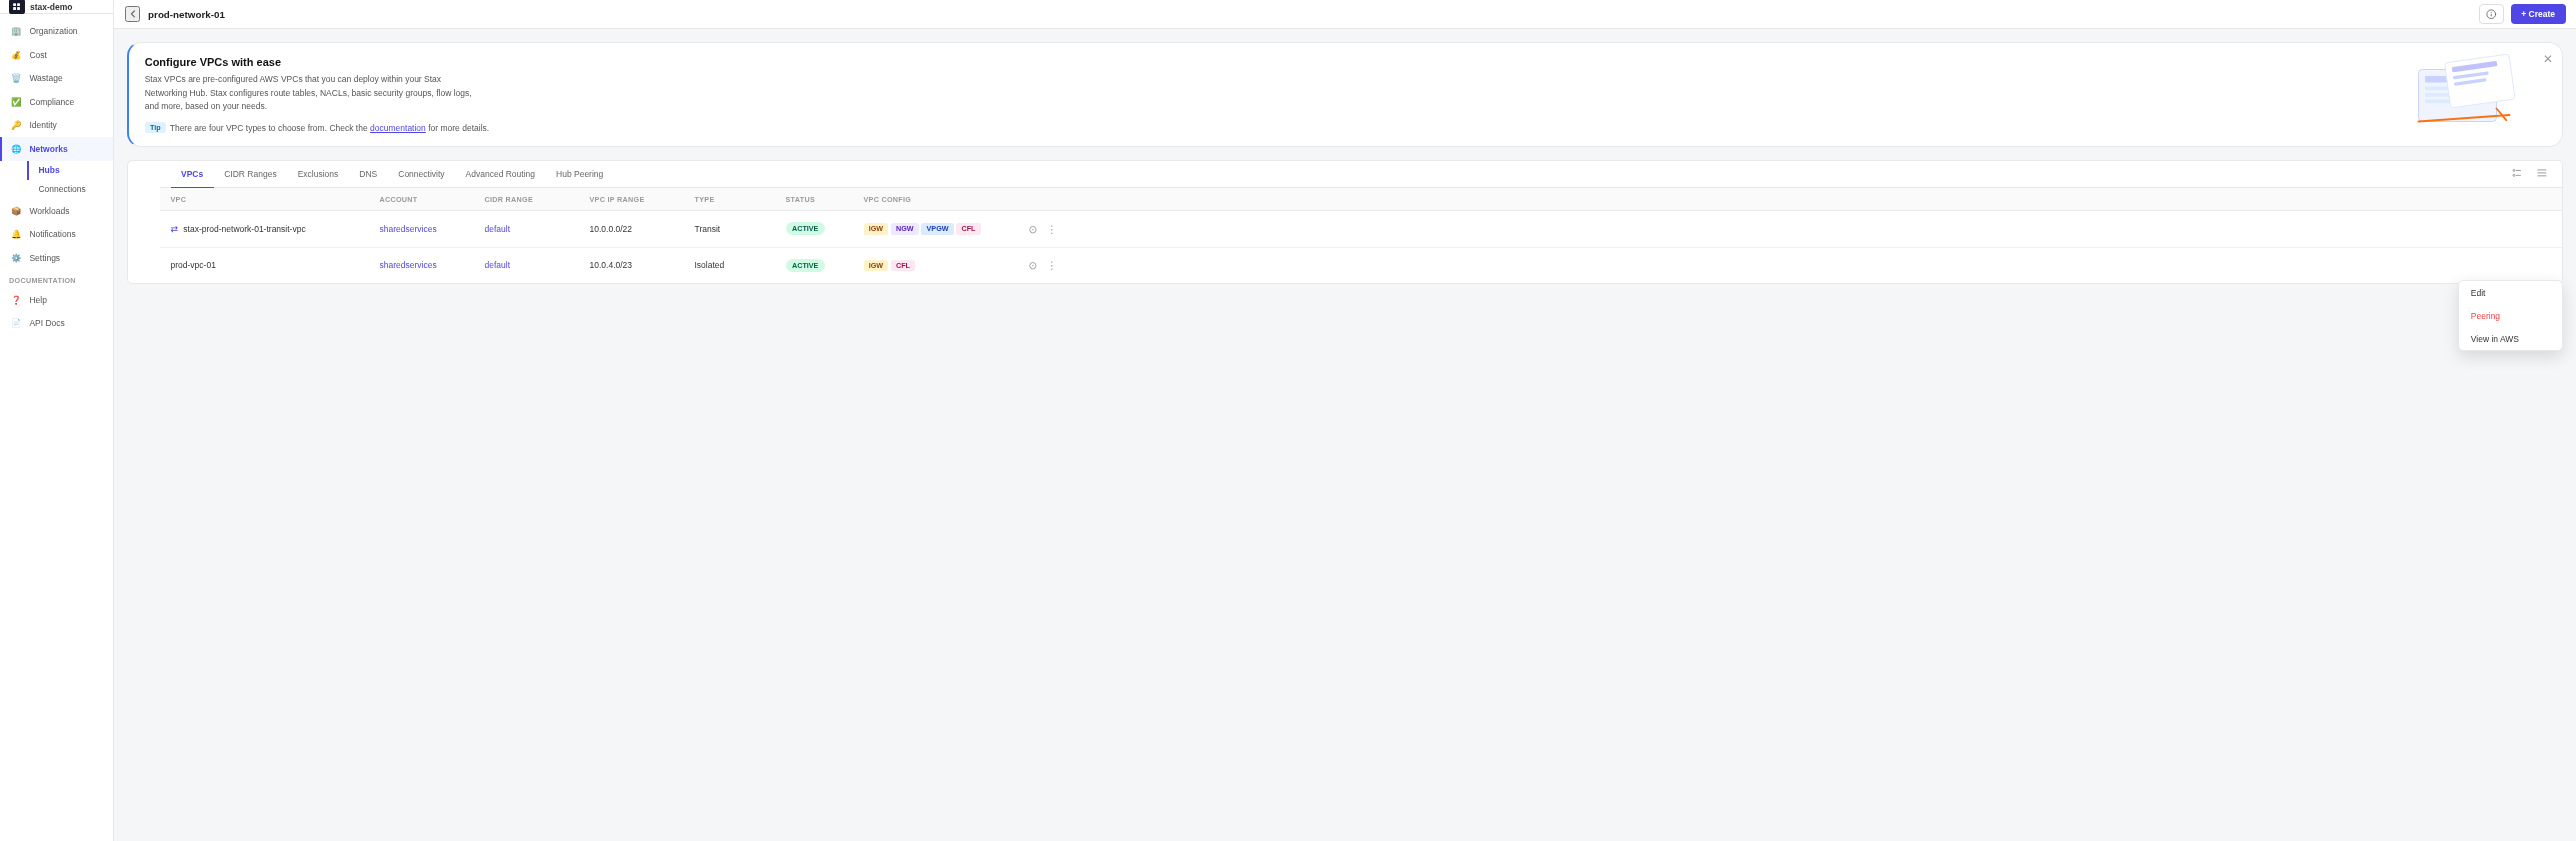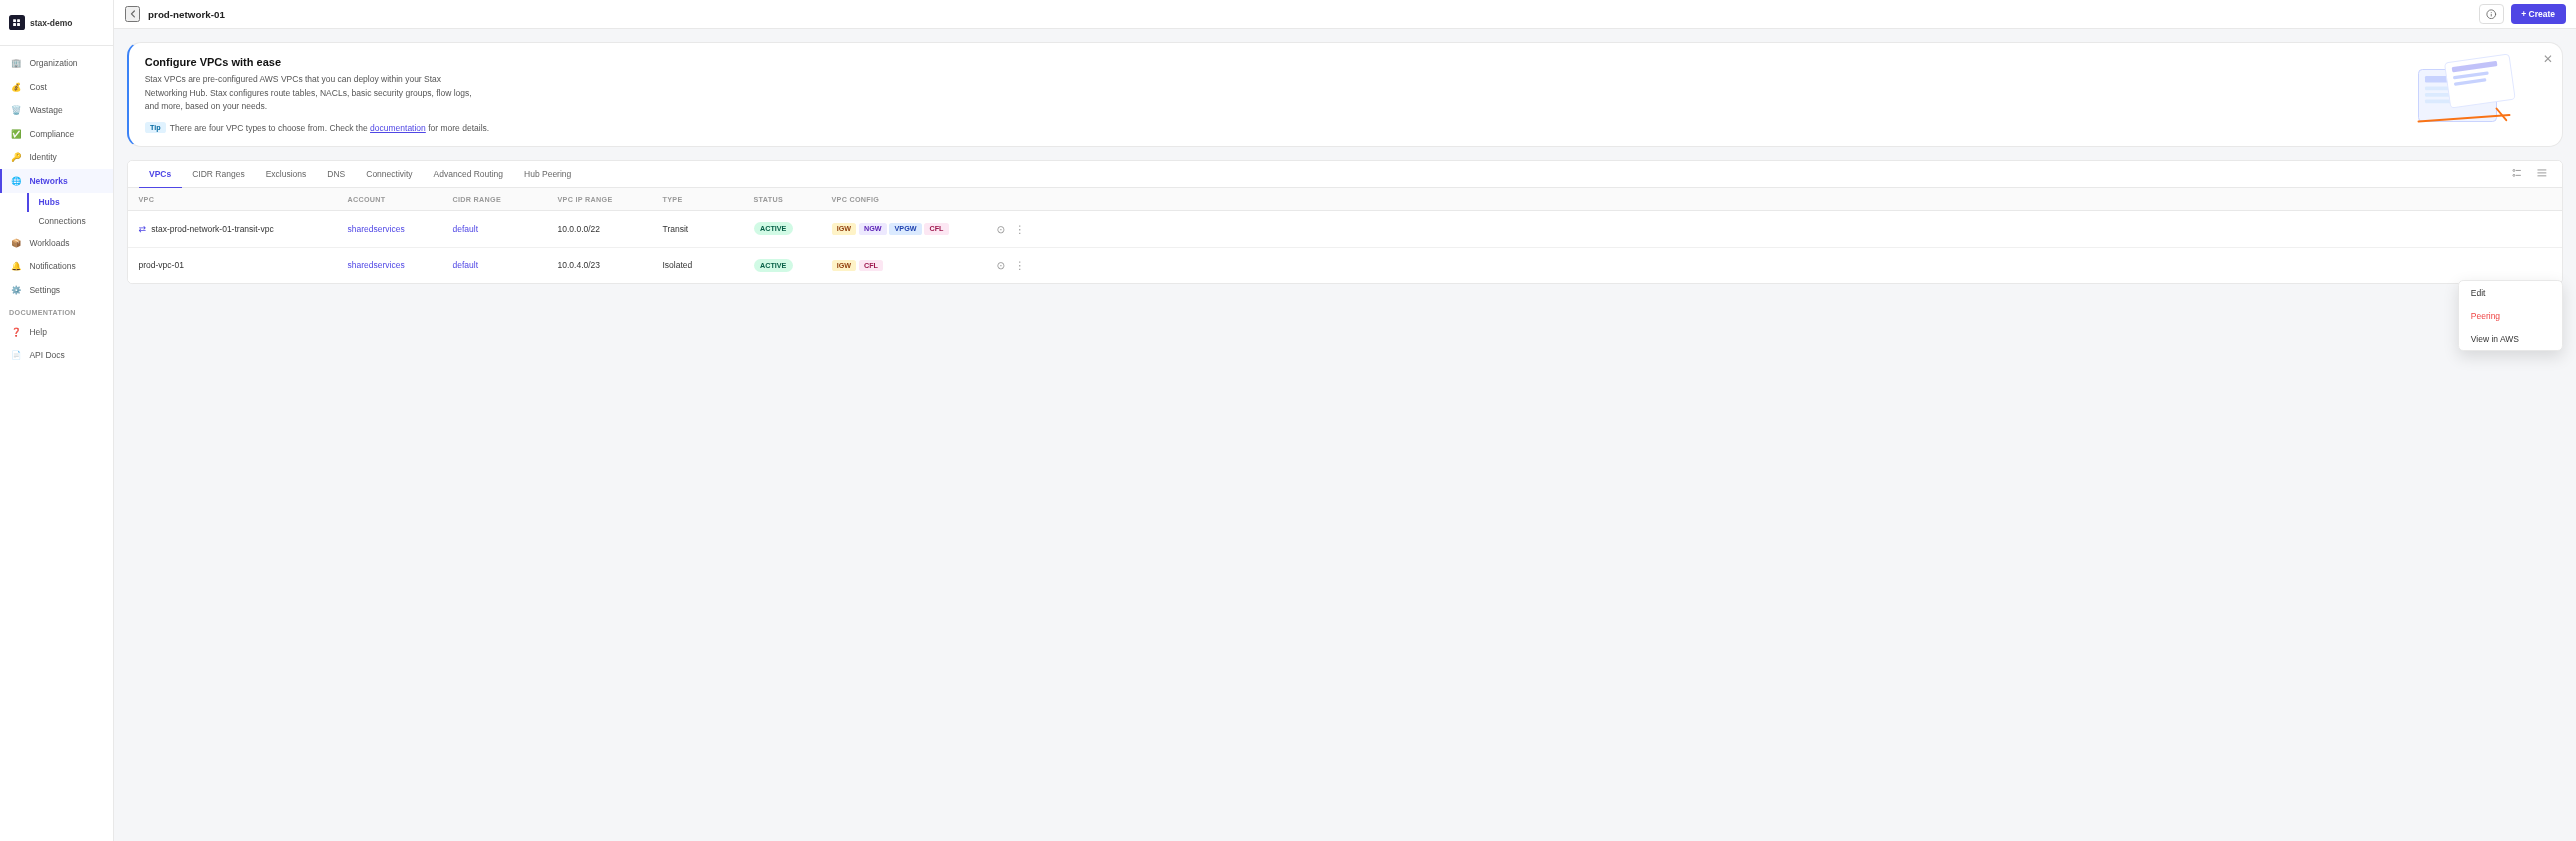--- a/index.html
+++ b/index.html
@@ -1,20 +1,20 @@
 <!DOCTYPE html>
 <html style="font-size:10.5px"><head>
   <meta charset="utf-8">
   <style>
     * { box-sizing: border-box; margin: 0; padding: 0; }
     body { font-family: -apple-system, BlinkMacSystemFont, 'Segoe UI', sans-serif; font-size: 9.1px; background: #f5f6f8; color: #333; display: flex; height: 100vh; overflow: hidden; }
 
     
     .sidebar { width: 114px; background: #fff; border-right: 0.7px solid #e8e8e8; display: flex; flex-direction: column; height: 100vh; overflow-y: auto; }
-    .sidebar-header { padding: 6.5px 9.1px; display: flex; align-items: center; gap: 5.2px; border-bottom: 0.7px solid #e8e8e8; font-size: 8.5px; font-weight: 600; color: #333; height: 46px; }
+    .sidebar-header { padding: 6.5px 9.1px; display: flex; align-items: center; gap: 5.2px; border-bottom: 0.7px solid #e8e8e8; font-size: 8.5px; font-weight: 600; color: #333; height: 14px; }
     .sidebar-header .logo-icon { width: 15.7px; height: 15.7px; background: #1a1a2e; border-radius: 2.6px; display: flex; align-items: center; justify-content: center; }
     .sidebar-header .logo-icon svg { width: 9.1px; height: 9.1px; fill: white; }
     .sidebar-nav { flex: 1; padding: 5.2px 0; }
     .nav-item { display: flex; align-items: center; gap: 6.5px; padding: 5.9px 9.1px; cursor: pointer; color: #555; font-size: 8.5px; border-left: 2px solid transparent; }
     .nav-item.active { color: #4f46e5; font-weight: 600; border-left-color: #4f46e5; background: #f5f7ff; }
     .nav-item .nav-icon { width: 11.8px; height: 11.8px; display: flex; align-items: center; justify-content: center; flex-shrink: 0; }
     .nav-sub { padding-left: 27.4px; }
     .nav-sub-item { padding: 4.6px 9.1px; cursor: pointer; font-size: 8.5px; color: #555; border-left: 2px solid transparent; }
     .nav-sub-item.active { color: #4f46e5; font-weight: 600; border-left-color: #4f46e5; }
     .doc-section { padding: 6.5px 9.1px 2.6px; font-size: 7.2px; font-weight: 700; color: #999; text-transform: uppercase; letter-spacing: 0.3px; }
@@ -196,21 +196,21 @@
           <rect x="70" y="28" width="70" height="8" rx="2" fill="#6366f1" opacity="0.4" transform="rotate(-8 60 20)"></rect>
           <rect x="70" y="42" width="55" height="5" rx="2" fill="#c7d2fe" transform="rotate(-8 60 20)"></rect>
           <rect x="70" y="52" width="50" height="5" rx="2" fill="#c7d2fe" transform="rotate(-8 60 20)"></rect>
           <line x1="20" y1="110" x2="160" y2="100" stroke="#f97316" stroke-width="3" stroke-linecap="round"></line>
           <line x1="140" y1="90" x2="155" y2="108" stroke="#f97316" stroke-width="3" stroke-linecap="round"></line>
         </svg>
       </div>
       <button class="banner-close">✕</button>
     </div>
 
-    <div style="background:#fff; border:0.7px solid #e8e8e8; border-radius:5.2px; overflow:hidden;">
+    <div style="background:#fff; border:0.7px solid #e8e8e8; border-radius:5.2px; overflow:hidden;padding-left:32px;">
       <div class="tabs-row">
         <div class="tab active">VPCs</div>
         <div class="tab">CIDR Ranges</div>
         <div class="tab">Exclusions</div>
         <div class="tab">DNS</div>
         <div class="tab">Connectivity</div>
         <div class="tab">Advanced Routing</div>
         <div class="tab">Hub Peering</div>
         <div class="tabs-right">
           <button class="view-icon-btn">

